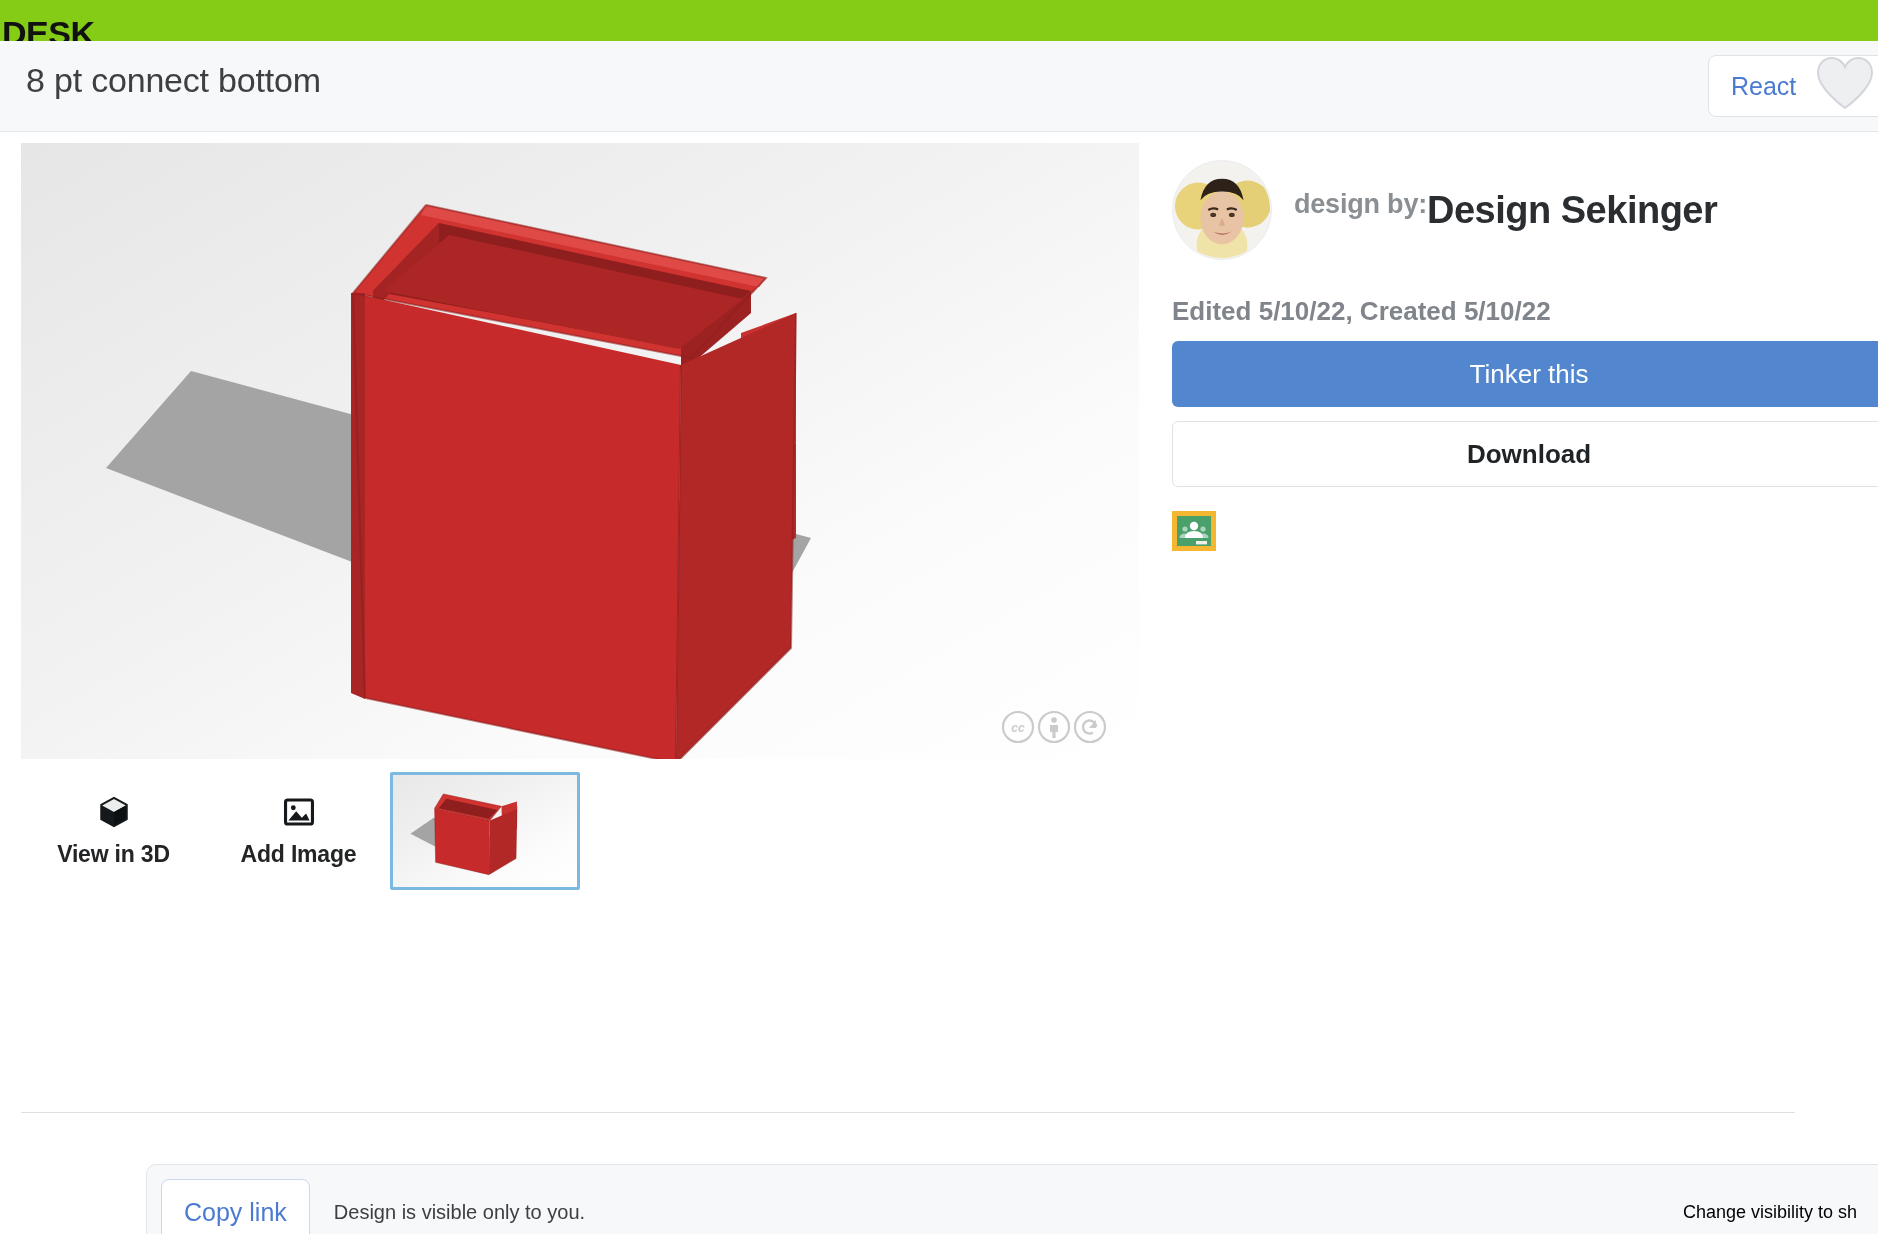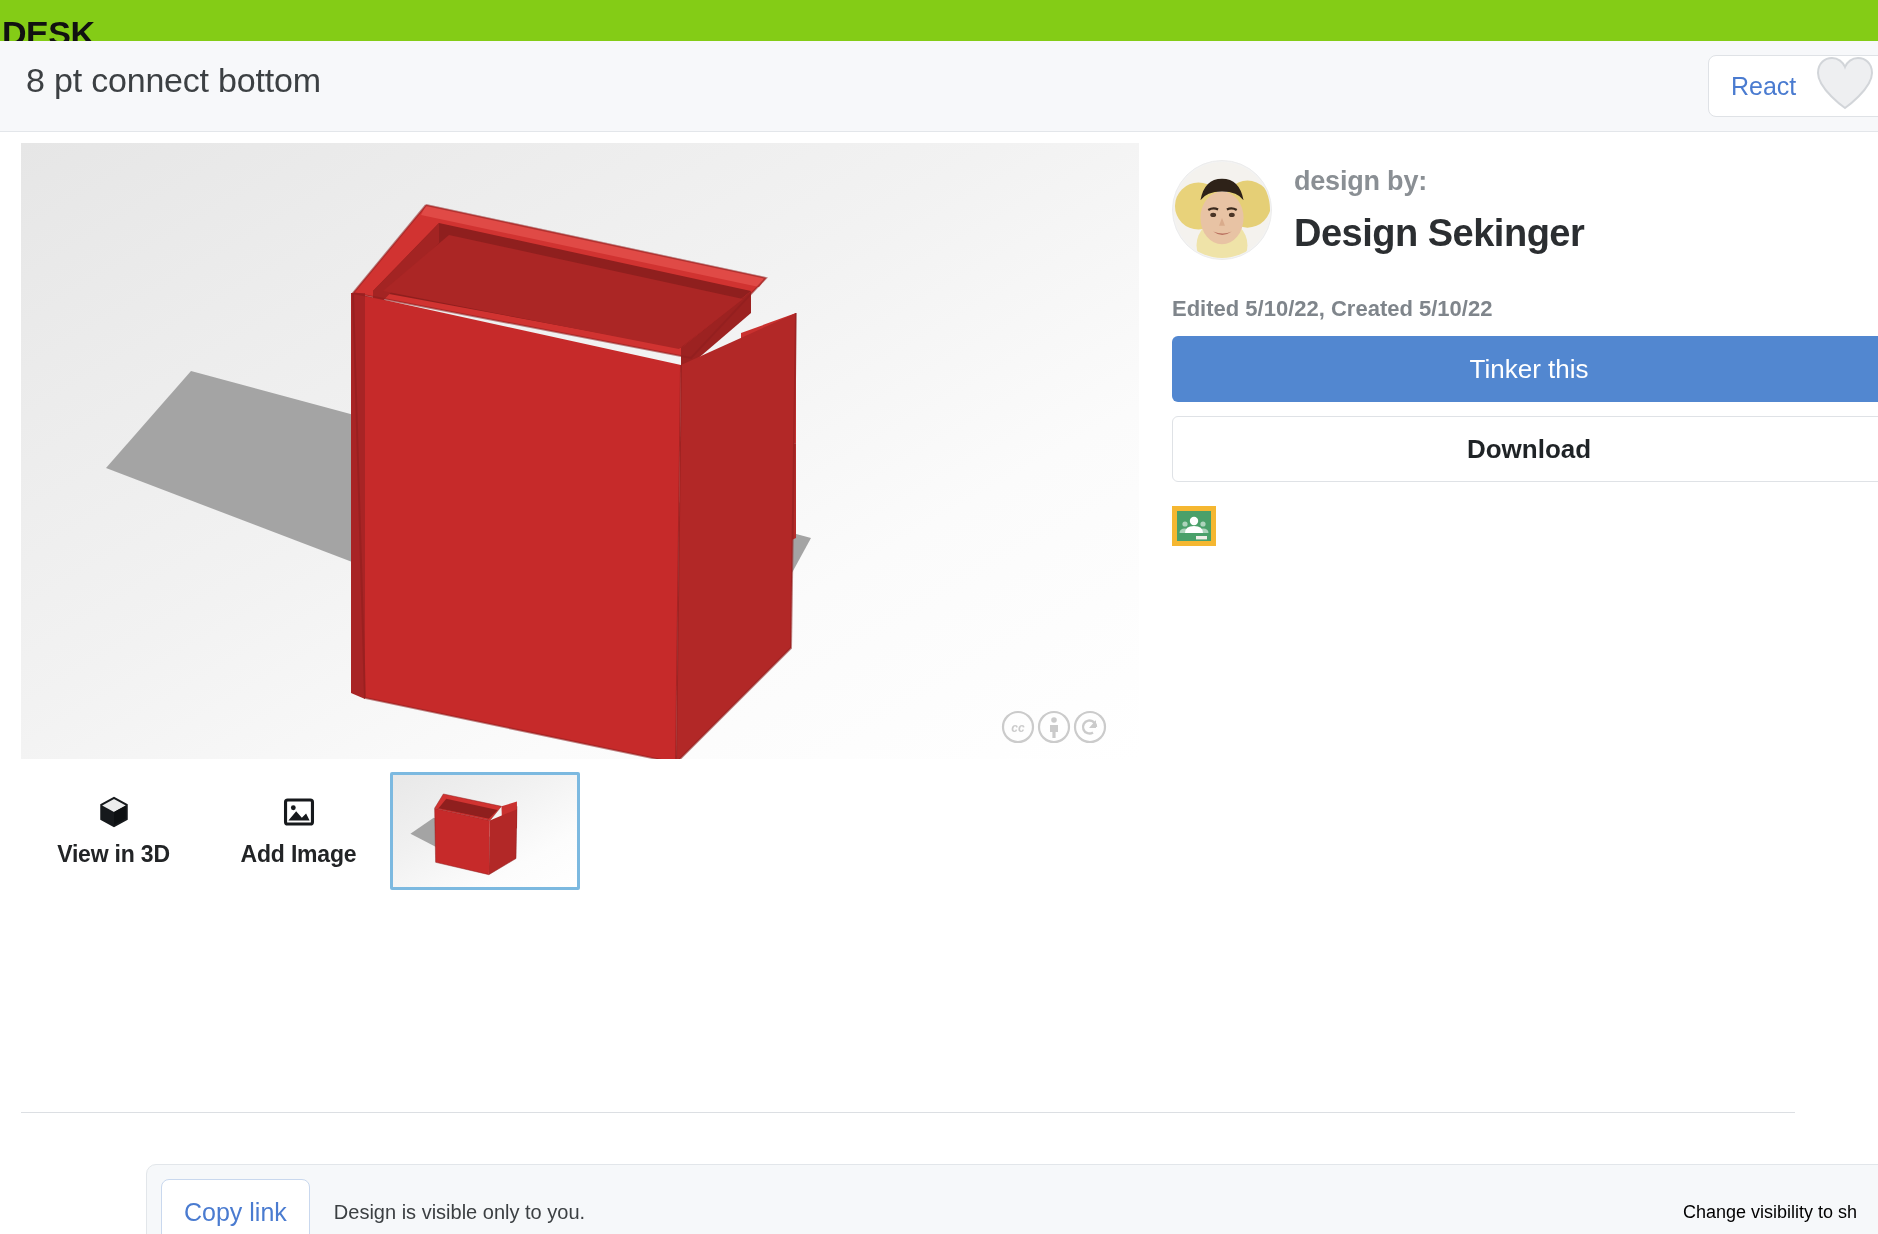--- a/index.html
+++ b/index.html
@@ -205,37 +205,37 @@
   .avatar {
     width: 100px;
     height: 100px;
     border-radius: 50%;
     overflow: hidden;
     background: #f3f3f3;
     border: 1px solid #ececec;
     flex: 0 0 auto;
   }
   .avatar svg { display: block; width: 100%; height: 100%; }
-  .designer-meta { display: flex; flex-direction: column; gap: 15px; }
+  .designer-meta { display: flex; flex-direction: row; gap: 0; }
   .design-by {
     font-size: 27px;
     font-weight: 700;
     color: #8a8f94;
     letter-spacing: -0.2px;
   }
   .designer-name {
     font-size: 38px;
     font-weight: 800;
     color: #2b2e31;
     letter-spacing: -0.5px;
   }
 
   .dates {
     margin-top: 36px;
-    font-size: 22px;
+    font-size: 26px;
     font-weight: 700;
     color: #7f858b;
   }
 
   .tinker-btn {
     margin-top: 14px;
     width: 714px;
     height: 66px;
     background: #5287d0;
     border: none;

